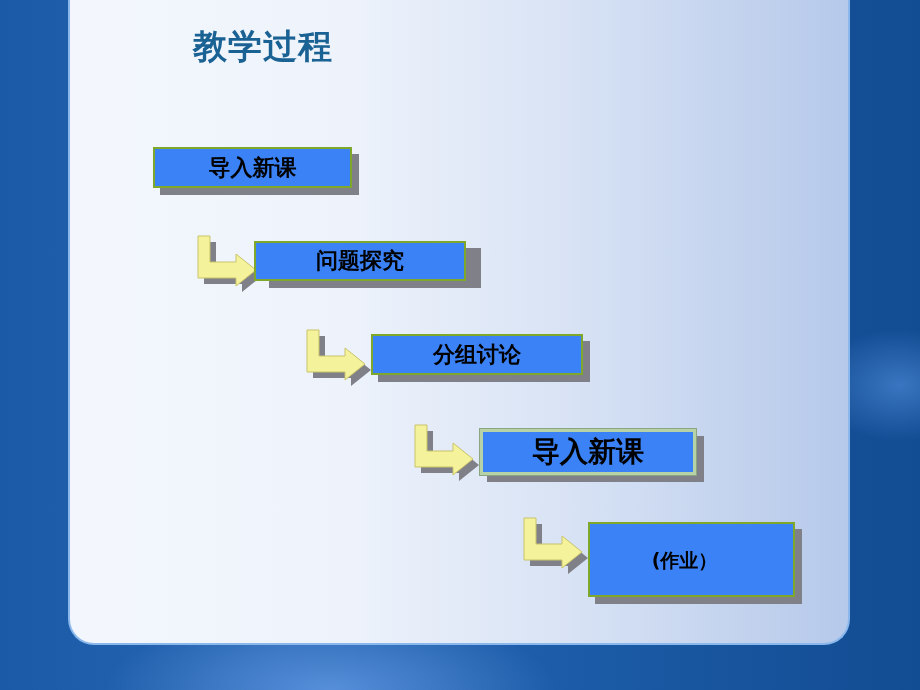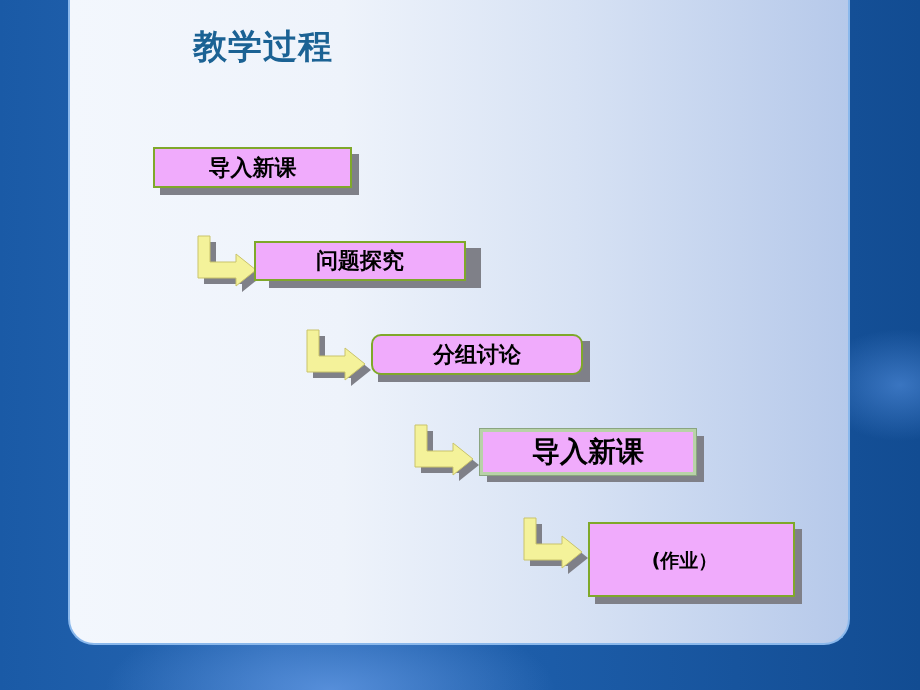--- a/index.html
+++ b/index.html
@@ -26,21 +26,21 @@
   }
   .title {
     position:absolute; left:193px; top:24px;
     font-size:34px; font-weight:bold; color:#1b6294; letter-spacing:1px;
   }
   .step { position:absolute; }
   .step .shadow {
     position:absolute; background:#7f8088;
   }
   .step .box {
-    position:absolute; background:#f0abfc; box-sizing:border-box;
+    position:absolute; background:#3b82f6; box-sizing:border-box;
     border:2px solid #7fa82a;
     display:flex; flex-direction:column; align-items:center; justify-content:center;
     color:#000; font-weight:bold;
   }
   .step .box.highlight { border:3px solid #b8d2a8; outline:1px solid #8aa580; }
   .arrow { position:absolute; }
 </style>
 </head>
 <body>
 
@@ -68,21 +68,21 @@
   </div>
 </div>
 
 <svg class="arrow" style="left:305px;top:328px;" width="72" height="58" viewBox="0 0 72 58">
   <path d="M8 8 h12 v26 h26 v-8 l20 16 l-20 16 v-8 h-38 z" fill="#7f8088"></path>
   <path d="M2 2 h12 v26 h26 v-8 l20 16 l-20 16 v-8 h-38 z" fill="#f4f29a" stroke="#c9c36a" stroke-width="1"></path>
 </svg>
 
 <div class="step">
   <div class="shadow" style="left:378px;top:341px;width:212px;height:41px;"></div>
-  <div class="box" style="left:371px;top:334px;width:212px;height:41px;font-size:22px;border-radius:10px;">
+  <div class="box" style="left:371px;top:334px;width:212px;height:41px;font-size:22px;">
     <span>分组讨论</span>
   </div>
 </div>
 
 <svg class="arrow" style="left:413px;top:423px;" width="72" height="58" viewBox="0 0 72 58">
   <path d="M8 8 h12 v26 h26 v-8 l20 16 l-20 16 v-8 h-38 z" fill="#7f8088"></path>
   <path d="M2 2 h12 v26 h26 v-8 l20 16 l-20 16 v-8 h-38 z" fill="#f4f29a" stroke="#c9c36a" stroke-width="1"></path>
 </svg>
 
 <div class="step">

